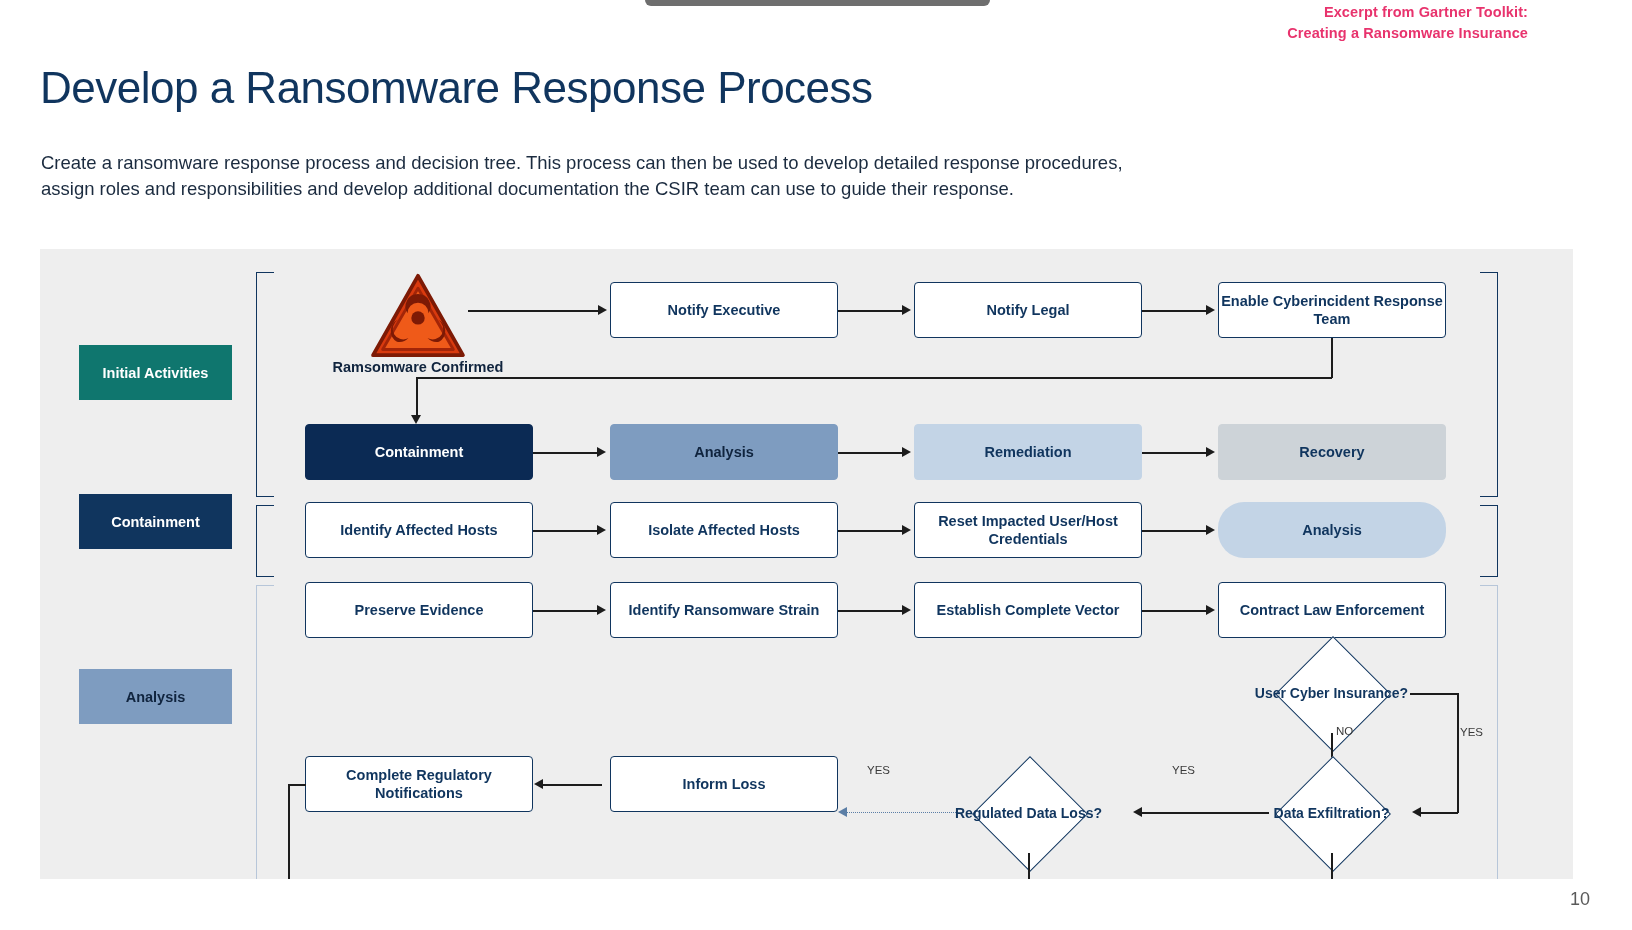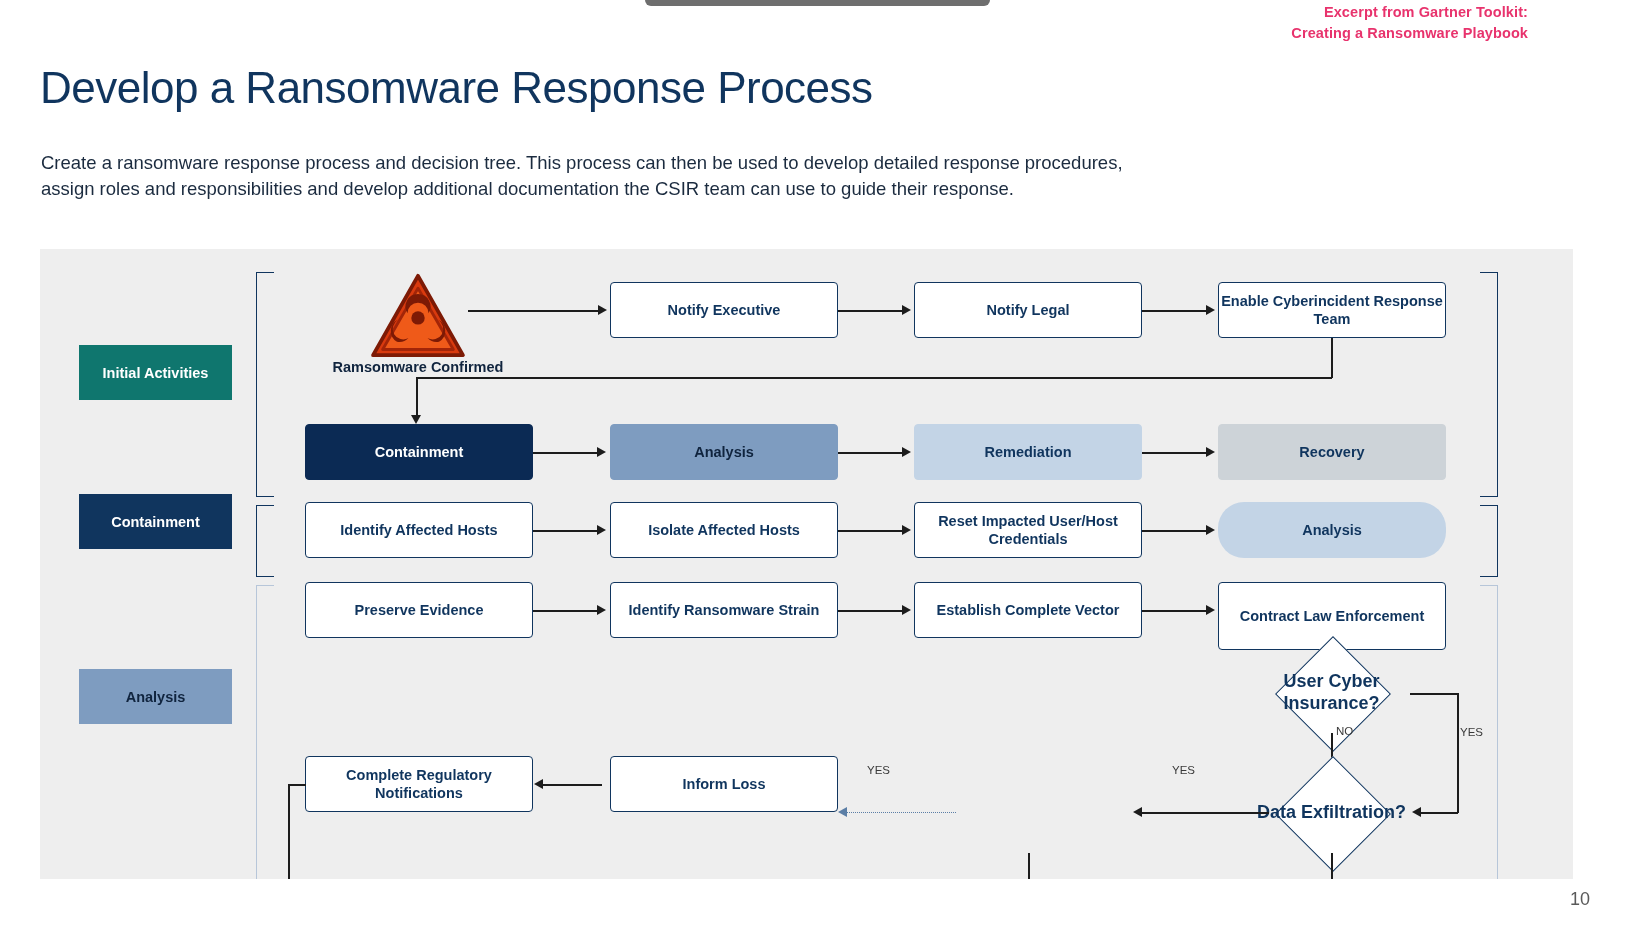--- a/index.html
+++ b/index.html
@@ -152,21 +152,21 @@
     border: 1.6px solid #10355e;
     transform: rotate(45deg);
   }
   .diamond .dlabel {
     position: absolute;
     inset: 0;
     display: flex;
     align-items: center;
     justify-content: center;
     text-align: center;
-    font-size: 18px;
+    font-size: 14px;
     font-weight: bold;
     color: #10355e;
     line-height: 1.2;
   }
 
   
   .line {
     position: absolute;
     background: #1c1c1c;
   }
@@ -232,21 +232,21 @@
     color: #5a5a5a;
   }
 </style>
 </head>
 <body>
 
 <div class="top-tab"></div>
 
 <div class="excerpt">
   <div>Excerpt from Gartner Toolkit:</div>
-  <div>Creating a Ransomware Playbook</div>
+  <div>Creating a Ransomware Insurance</div>
 </div>
 
 <div class="page-title">Develop a Ransomware Response Process</div>
 <div class="page-desc">Create a ransomware response process and decision tree. This process can then be used to develop detailed response procedures, assign roles and responsibilities and develop additional documentation the CSIR team can use to guide their response.</div>
 
 <div class="canvas">
 
   <div class="lane-label lane-black" style="left:39px; top:96px; width:153px; height:55px;">
     <span>Initial Activities</span>
   </div>
@@ -342,21 +342,21 @@
 
   <div class="node box" style="left:265px; top:333px; width:228px; height:56px;">
     <span>Preserve Evidence</span>
   </div>
   <div class="node box" style="left:570px; top:333px; width:228px; height:56px;">
     <span>Identify Ransomware Strain</span>
   </div>
   <div class="node box" style="left:874px; top:333px; width:228px; height:56px;">
     <span>Establish Complete Vector</span>
   </div>
-  <div class="node box" style="left:1178px; top:333px; width:228px; height:68px;">
+  <div class="node box" style="left:1178px; top:333px; width:228px; height:56px;">
     <span>Contract Law Enforcement</span>
   </div>
 
   <div class="line h" style="left:493px; top:361px; width:64px;"></div>
   <div class="arrow right" style="left:557px; top:356px;"></div>
   <div class="line h" style="left:798px; top:361px; width:64px;"></div>
   <div class="arrow right" style="left:862px; top:356px;"></div>
   <div class="line h" style="left:1102px; top:361px; width:64px;"></div>
   <div class="arrow right" style="left:1166px; top:356px;"></div>
 
@@ -383,20 +383,24 @@
     <div class="shape" style="left:39px; top:0px; width:80px; height:80px;"></div>
     <div class="dlabel">Data Exfiltration?</div>
   </div>
 
   <div class="edge-label" style="left:1132px; top:515px;">YES</div>
 
   <div class="line h" style="left:1101px; top:563px; width:128px;"></div>
   <div class="arrow left" style="left:1093px; top:558px;"></div>
   <div class="line v" style="left:1291px; top:604px; height:26px;"></div>
 
+  <div class="diamond" style="left:910px; top:524px; width:157px; height:80px;">
+    <div class="shape" style="left:39px; top:0px; width:80px; height:80px;"></div>
+    <div class="dlabel">Regulated Data Loss?</div>
+  </div>
 
   <div class="edge-label" style="left:827px; top:515px;">YES</div>
 
   <div class="line dotted-h" style="left:806px; top:563px; width:110px;"></div>
   <div class="arrow left-dot" style="left:798px; top:558px;"></div>
   <div class="line v" style="left:988px; top:604px; height:26px;"></div>
 
   <div class="node box" style="left:265px; top:507px; width:228px; height:56px;">
     <span>Complete Regulatory Notifications</span>
   </div>

